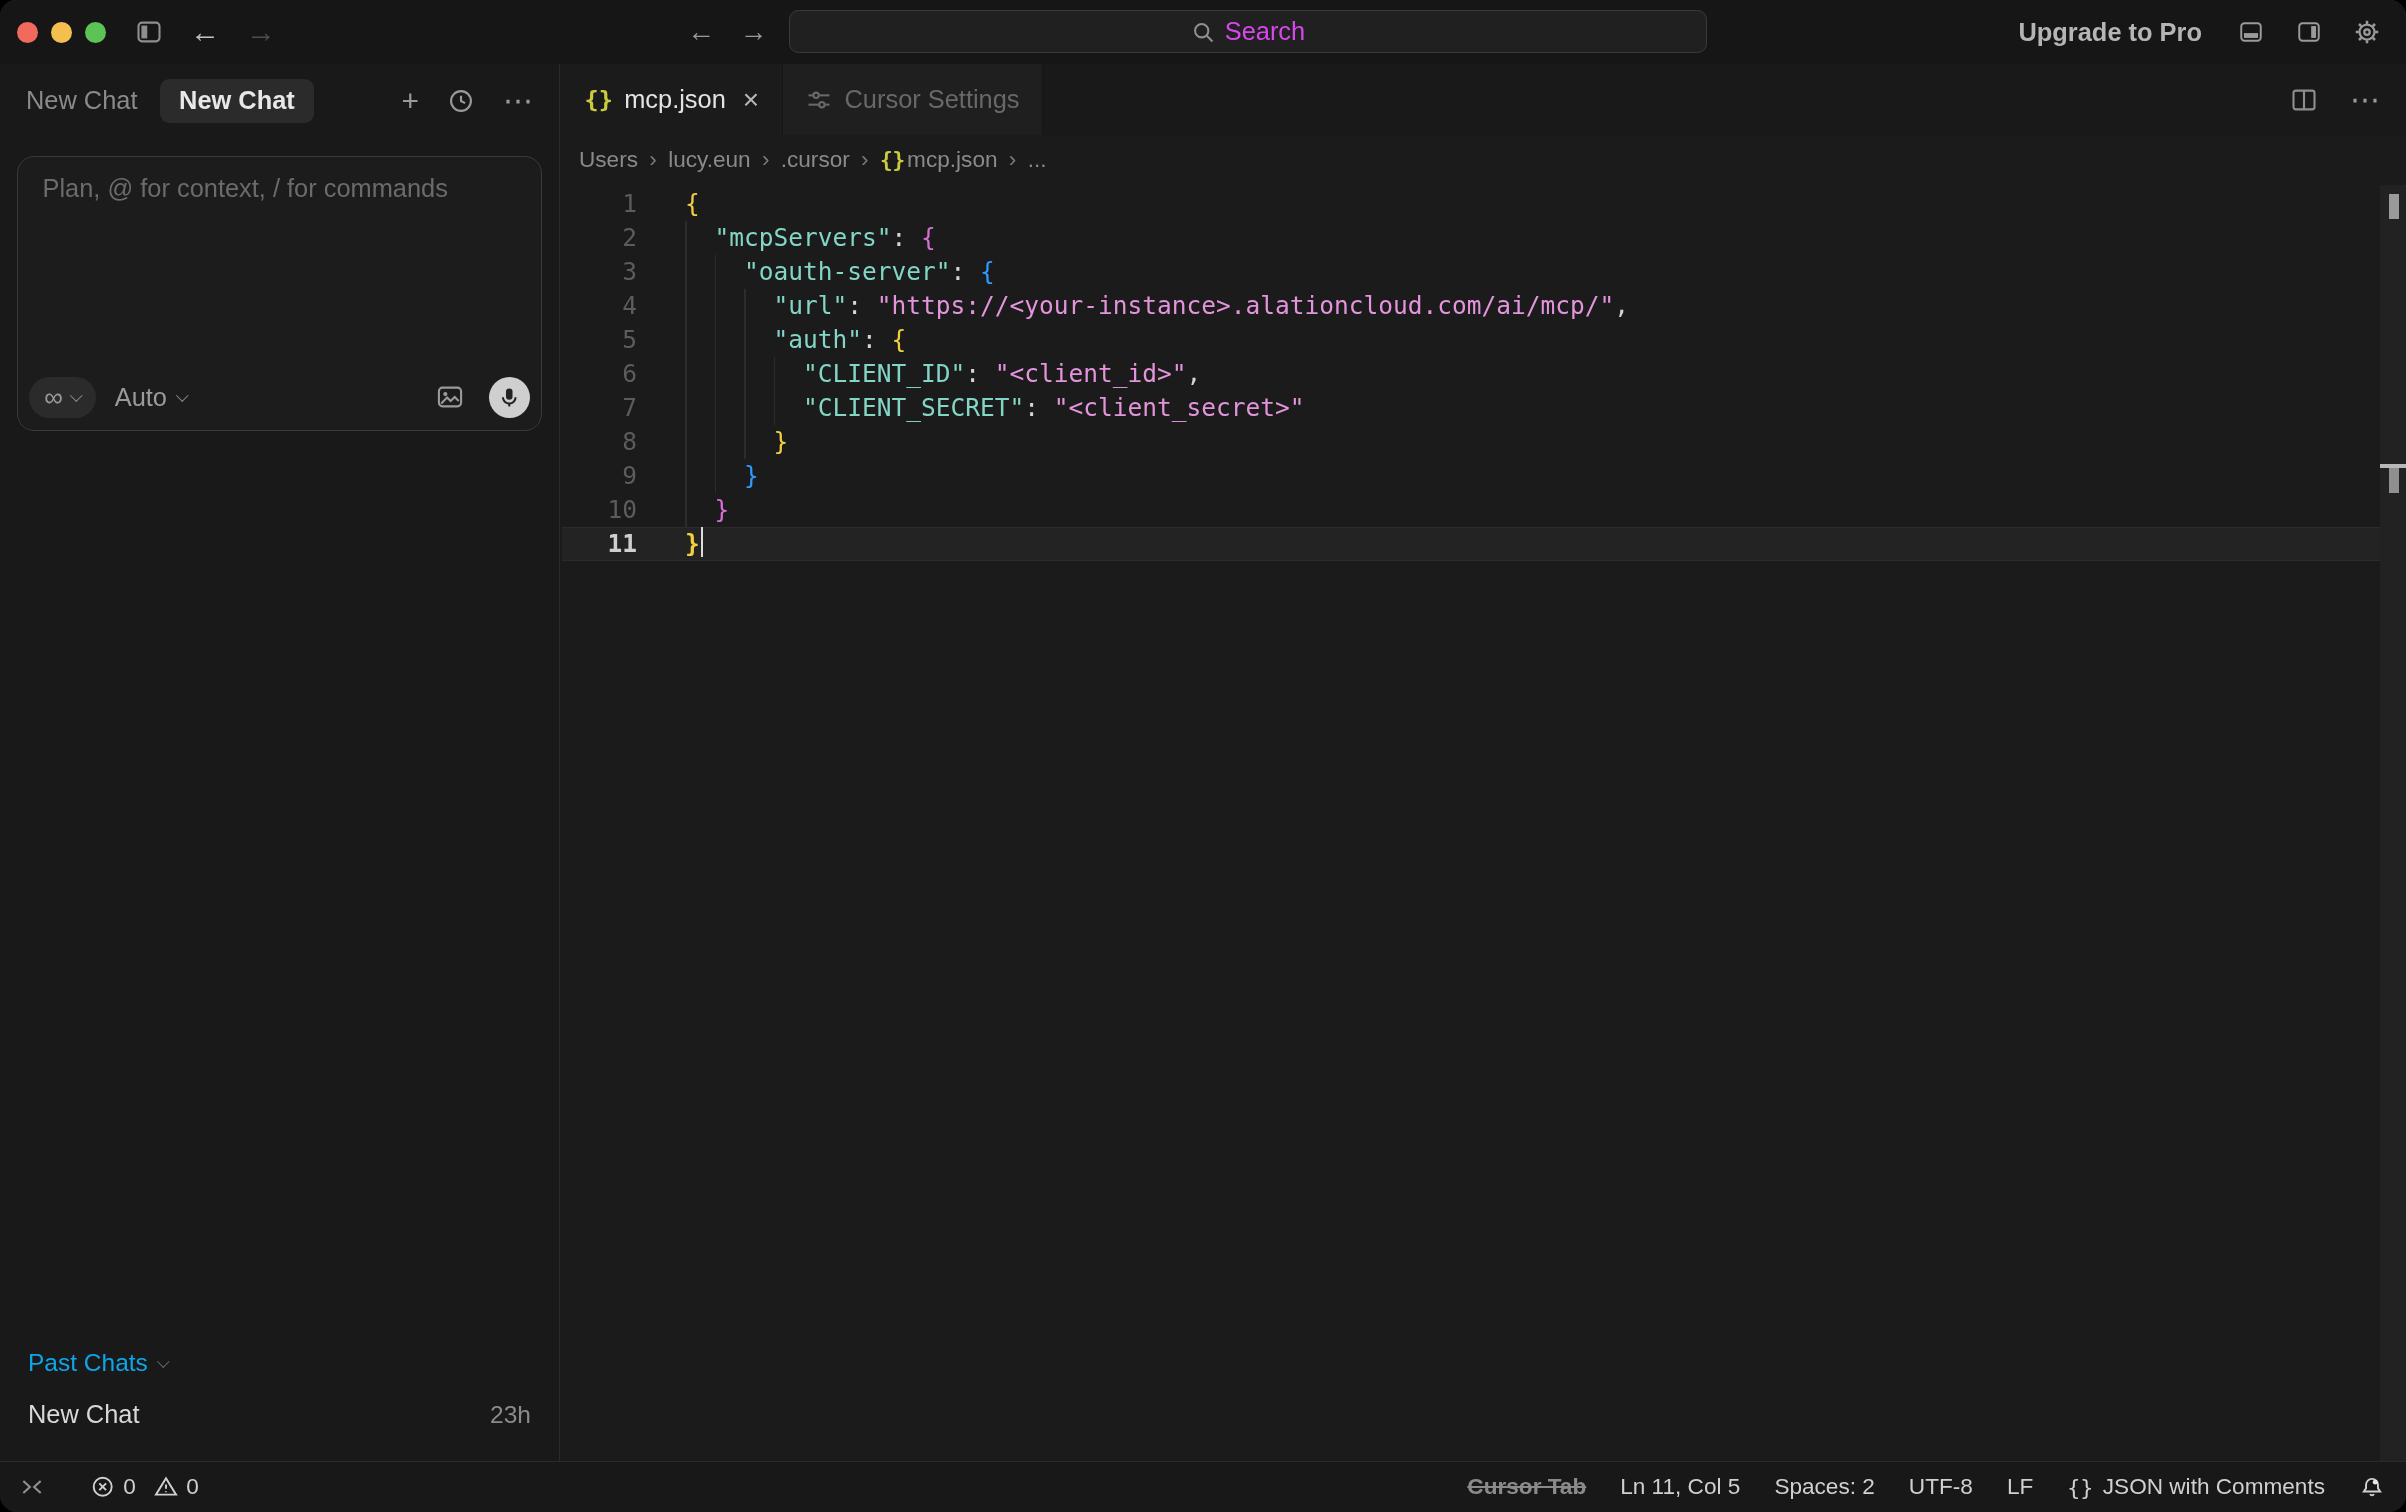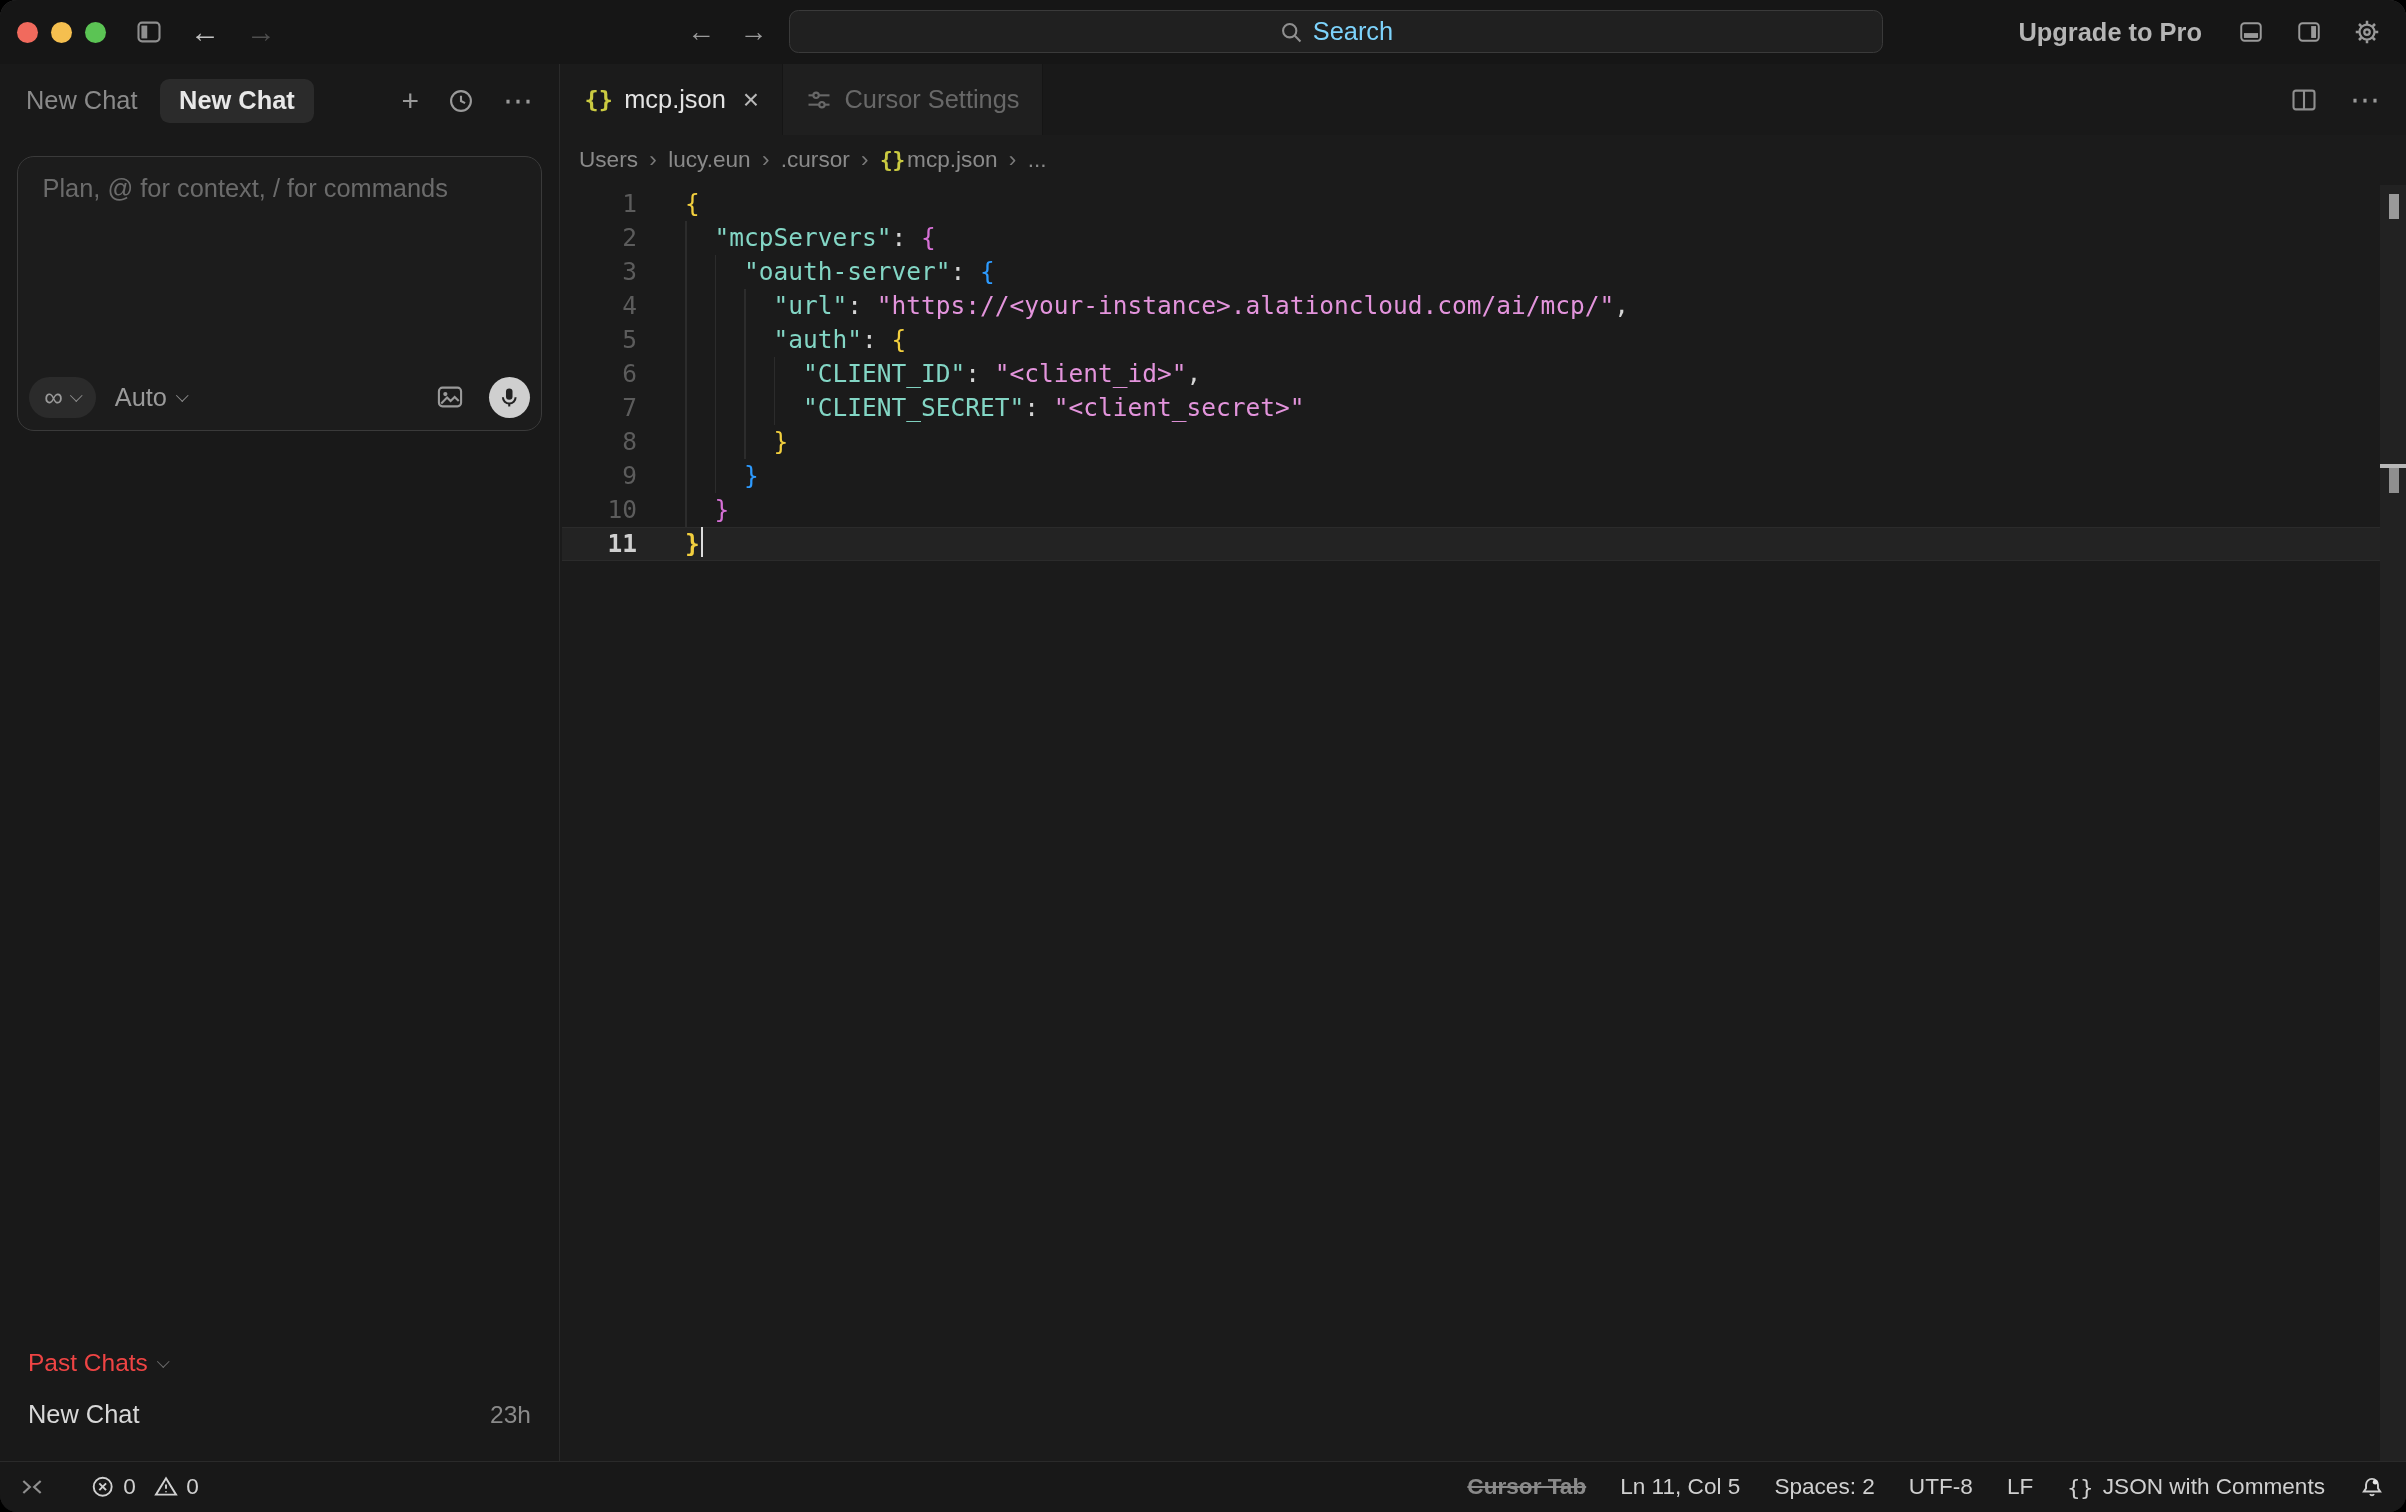--- a/index.html
+++ b/index.html
@@ -12,23 +12,23 @@
   .titlebar { position:absolute; top:0; left:0; right:0; height:64px;
               background:var(--titlebar-bg); display:flex; align-items:center; }
   .traffic { display:flex; gap:13px; margin-left:17px; }
   .tl { width:21px; height:21px; border-radius:50%; display:inline-block; }
   .tl.red{ background:var(--traffic-red);} .tl.yellow{ background:var(--traffic-yellow);} .tl.green{ background:var(--traffic-green);}
   .tb-icon { color:#8f8f8f; display:flex; align-items:center; }
   .arrow { font-size:30px; line-height:1; color:#c2c2c2; }
   .arrow.dim { color:#4e4e4e; }
   .nav2 { position:absolute; left:687px; top:0; height:64px; display:flex; align-items:center; gap:24.5px; }
   .nav2 .arrow { font-size:28px; color:#9a9a9a; }
-  .searchbox { position:absolute; left:789px; top:10.4px; width:1094px; height:43px;
+  .searchbox { position:absolute; left:789px; top:10.4px; width:918px; height:43px;
                background:#202020; border:1.9px solid var(--input-border); border-radius:9.4px;
-               display:flex; align-items:center; justify-content:center; gap:9.4px; color:#7dd3fc; }
+               display:flex; align-items:center; justify-content:center; gap:9.4px; color:#d946ef; }
   .searchbox .ph { font-size:25.4px; }
   .tb-right { position:absolute; right:24.5px; top:0; height:64px; display:flex; align-items:center; gap:28px; }
   .upgrade { font-size:25.4px; font-weight:600; color:#b5b5b5; margin-right:5.6px; }
 
   
   .sidebar { position:absolute; left:0; top:64px; width:560px; bottom:51px;
              background:var(--sidebar-bg); border-right:1.9px solid var(--panel-border); }
   .sb-header { height:73px; display:flex; align-items:center; padding:0 26px; }
   .sb-title { font-size:25.4px; color:var(--text-dim); }
   .sb-pill { margin-left:22.6px; background:#2b2b2b; color:#e8e8e8; font-size:25.4px; font-weight:600;
@@ -43,21 +43,21 @@
   .inf-pill { background:#2b2b2b; border-radius:21px; height:41px; padding:0 15px;
               display:flex; align-items:center; gap:9.4px; color:#9a9a9a; font-size:26px; }
   .chev { width:8.5px; height:8.5px; border-right:1.9px solid #8a8a8a; border-bottom:1.9px solid #8a8a8a;
           transform:rotate(45deg); display:inline-block; margin-top:-3.8px; }
   .model { margin-left:19px; display:flex; align-items:center; gap:11.3px; color:#9a9a9a; font-size:25.4px; }
   .mic-circle { width:41px; height:41px; border-radius:50%; background:var(--mic-bg);
                 display:flex; align-items:center; justify-content:center; margin-left:22.6px; }
   .env-row { margin-top:21px; padding-left:32px; display:flex; align-items:center; gap:11.3px;
              color:#7c7c7c; font-size:25.4px; }
   .sb-bottom { position:absolute; left:0; right:0; bottom:32px; padding:0 28px; }
-  .past-row { display:flex; align-items:center; gap:11.3px; color:#ef4444; font-size:24.5px; }
+  .past-row { display:flex; align-items:center; gap:11.3px; color:#0ea5e9; font-size:24.5px; }
   .hist-row { margin-top:22.6px; display:flex; align-items:center; }
   .hist-title { color:#d8d8d8; font-size:25.4px; }
   .hist-age { margin-left:auto; color:#8a8a8a; font-size:24.5px; }
 
   
   .editor { position:absolute; left:562px; top:64px; right:0; bottom:51px; background:var(--editor-bg); }
   .tabs { height:71px; background:var(--tabbar-bg); display:flex; align-items:stretch; }
   .tab { display:flex; align-items:center; gap:11.3px; padding:0 22.6px; border-right:1.9px solid #151515; }
   .tab.active { background:var(--tab-active-bg); }
   .tab.inactive { background:var(--tab-inactive-bg); color:#686868; }

